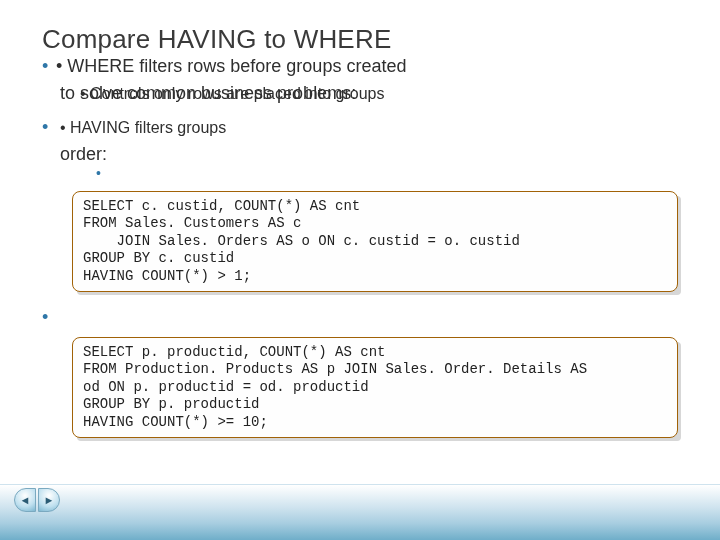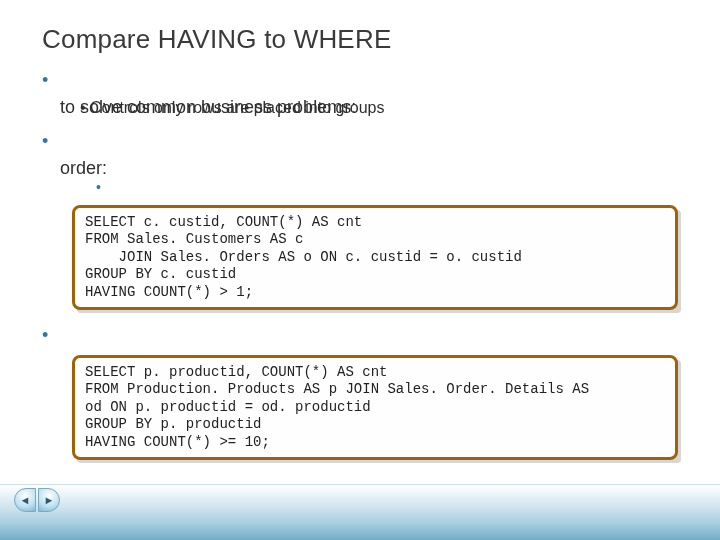--- a/index.html
+++ b/index.html
@@ -41,21 +41,21 @@
   .nav-half.right { border-radius: 0 14px 14px 0; }
 
   .slide {
     padding: 24px 42px 0 42px;
   }
   .title {
     font-size: 26px;
     font-weight: 400;
     color: #3a3a3a;
     letter-spacing: 0.2px;
-    margin-bottom: 14px;
+    margin-bottom: 0;
   }
   .bullets {
     font-size: 18px;
     color: #2f2f2f;
     line-height: 1.25;
     position: relative;
   }
   .row {
     display: flex;
     align-items: flex-start;
@@ -95,21 +95,21 @@
   }
   .codebox .shadow {
     position: absolute;
     top: 5px; left: 5px; right: -3px; bottom: -3px;
     background: #d7d7d7;
     border-radius: 4px;
   }
   .codebox pre {
     position: relative;
     background: #fefefe;
-    border: 3px solid #a16207;
+    border: 1px solid #a16207;
     border-radius: 8px;
     padding: 6px 10px;
     font-family: "Courier New", monospace;
     font-size: 14px;
     line-height: 1.25;
     color: #222;
     white-space: pre;
   }
 
   .spacer { height: 8px; }
@@ -119,36 +119,42 @@
 
 <div class="slide">
   <div class="title">Compare HAVING to WHERE</div>
 
   <div class="bullets">
 
     <div class="overlap-stack">
       <div class="row base">
         <span class="dot">•</span>
       </div>
+      <div class="row layer" style="left:14px;">
+        <span>• WHERE filters rows before groups created</span>
+      </div>
     </div>
 
     <div class="overlap-stack">
       <div class="row base" style="padding-left:18px;">
         <span>to solve common business problems:</span>
       </div>
       <div class="row layer" style="left:38px; top:2px;">
         <span class="sub">• Controls only rows are placed into groups</span>
       </div>
     </div>
 
     <div class="spacer"></div>
 
     <div class="overlap-stack">
       <div class="row base">
         <span class="dot">•</span>
+      </div>
+      <div class="row layer" style="left:18px; top:2px;">
+        <span class="sub">• HAVING filters groups</span>
       </div>
     </div>
 
     <div class="row" style="padding-left:18px;">
       <span>order:</span>
     </div>
 
     <div class="row">
       <span class="sub-dot2">•</span>
     </div>

